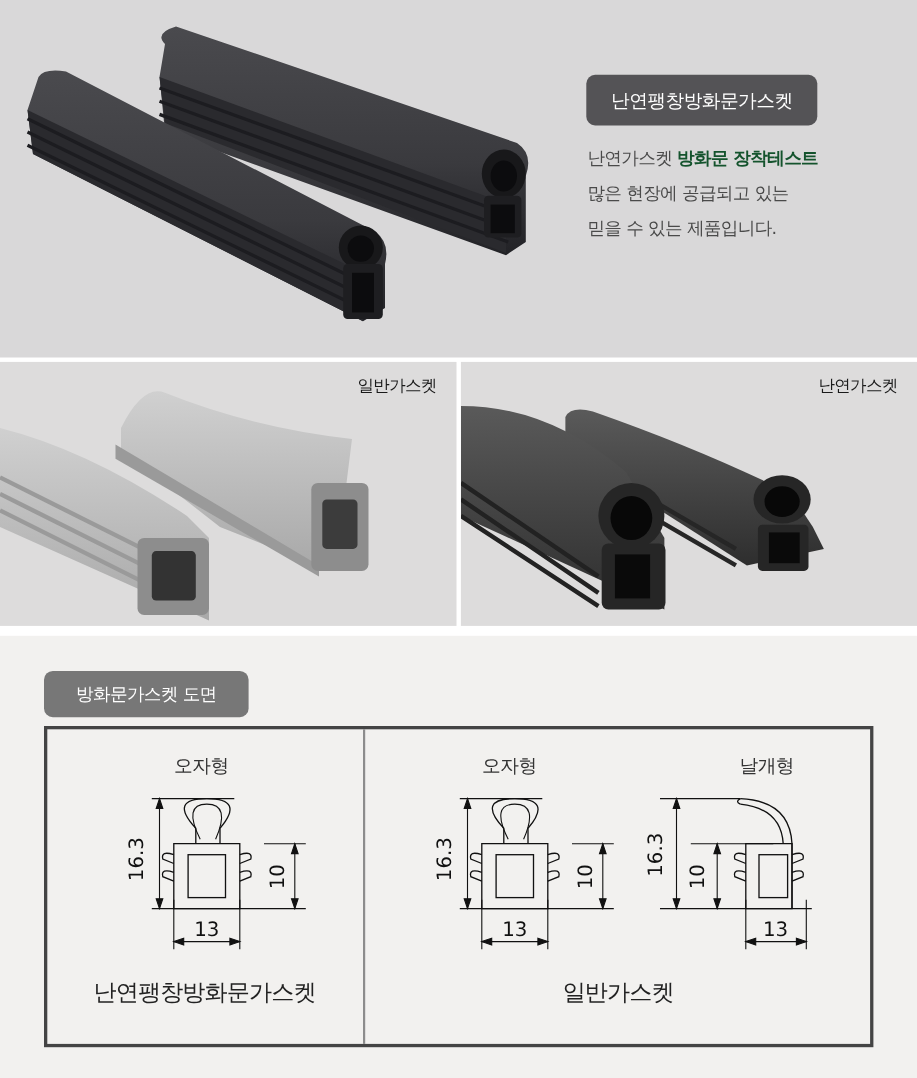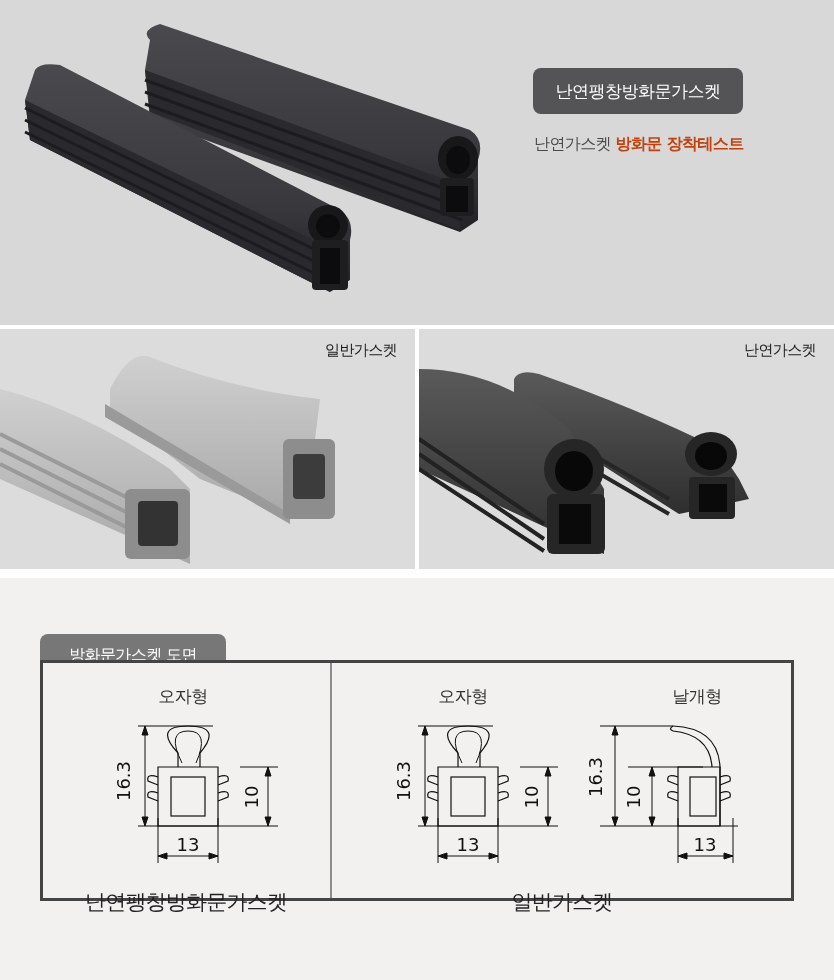--- a/index.html
+++ b/index.html
@@ -1,27 +1,27 @@
 <!DOCTYPE html>
 <html><head>
 <meta charset="utf-8">
 <style>
   * { margin:0; padding:0; box-sizing:border-box; }
   body { width:834px; height:980px; background:#ffffff; font-family:"DejaVu Sans", sans-serif; overflow:hidden; position:relative; }
   .hero { position:absolute; left:0; top:0; width:834px; height:325px; background:#d9d8d9; overflow:hidden; }
   .hero-badge { position:absolute; left:533px; top:68px; width:210px; height:46px; background:#545356; border-radius:8px; color:#ffffff; font-size:17px; display:flex; align-items:center; justify-content:center; letter-spacing:-0.5px; }
   .hero-text { position:absolute; left:534px; top:128px; width:290px; color:#4a4a4a; font-size:16px; line-height:32px; letter-spacing:-0.6px; }
-  .hero-text b { color:#c2410c; font-weight:bold; }
+  .hero-text b { color:#14532d; font-weight:bold; }
   .photo { position:absolute; top:329px; height:240px; background:#dddcdc; overflow:hidden; }
   .photo.left { left:0; width:415px; }
   .photo.right { left:419px; width:415px; }
   .photo-label { position:absolute; top:12px; right:18px; font-size:15px; color:#1a1a1a; letter-spacing:-0.6px; }
   .spec { position:absolute; left:0; top:578px; width:834px; height:402px; background:#f2f1ef; }
-  .spec-badge { position:absolute; left:40px; top:32px; width:186px; height:42px; background:#777777; border-radius:8px; color:#ffffff; font-size:16px; display:flex; align-items:center; justify-content:center; letter-spacing:-0.6px;margin-top:24px; }
-  .spec-box { position:absolute; left:40px; top:82px; width:754px; height:241px; border:3px solid #444444; background:#f2f1ef; }
+  .spec-badge { position:absolute; left:40px; top:32px; width:186px; height:42px; background:#777777; border-radius:8px; color:#ffffff; font-size:16px; display:flex; align-items:center; justify-content:center; letter-spacing:-0.6px; }
+  .spec-box { position:absolute; left:40px; top:82px; width:754px; height:292px; border:3px solid #444444; background:#f2f1ef; }
   .spec-divider { position:absolute; left:287px; top:0; width:2px; height:100%; background:#8c8c8c; }
   .diag-title { position:absolute; font-size:17px; color:#333; letter-spacing:-0.5px; transform:translateX(-50%); }
   .group-title { position:absolute; font-size:21px; color:#222; letter-spacing:-0.8px; transform:translateX(-50%); top:225px; }
   svg text { font-family:"DejaVu Sans", sans-serif; }
 </style>
 </head>
 <body>
 
 <section class="hero">
   <svg width="500" height="325" style="position:absolute;left:0;top:0">
@@ -45,20 +45,22 @@
     <path d="M25 100 L330 248 L330 292 L30 140 Z" fill="#2a2a2e"></path>
     <path d="M25 108 L332 258 M25 120 L332 270 M25 132 L332 282" stroke="#1c1c20" stroke-width="3"></path>
     <ellipse cx="328" cy="225" rx="20" ry="20" fill="#18181a"></ellipse>
     <rect x="312" y="240" width="36" height="50" rx="4" fill="#1e1e21"></rect>
     <ellipse cx="328" cy="226" rx="12" ry="12" fill="#0c0c0e"></ellipse>
     <rect x="320" y="248" width="20" height="36" fill="#0c0c0e"></rect>
   </svg>
   <div class="hero-badge">난연팽창방화문가스켓</div>
   <div class="hero-text" id="hero-desc">
       <div><span>난연가스켓 </span><b>방화문 장착테스트</b></div>
+      <div><span>많은 현장에 공급되고 있는</span></div>
+      <div><span>믿을 수 있는 제품입니다.</span></div>
     </div>
 </section>
 
 <div class="photo left">
   <svg width="415" height="240" style="position:absolute;left:0;top:0">
     <defs>
       <linearGradient id="gray1" x1="0" y1="0" x2="0" y2="1">
         <stop offset="0" stop-color="#d0d0d0"></stop>
           <stop offset="1" stop-color="#a8a8a8"></stop>
       </linearGradient>

